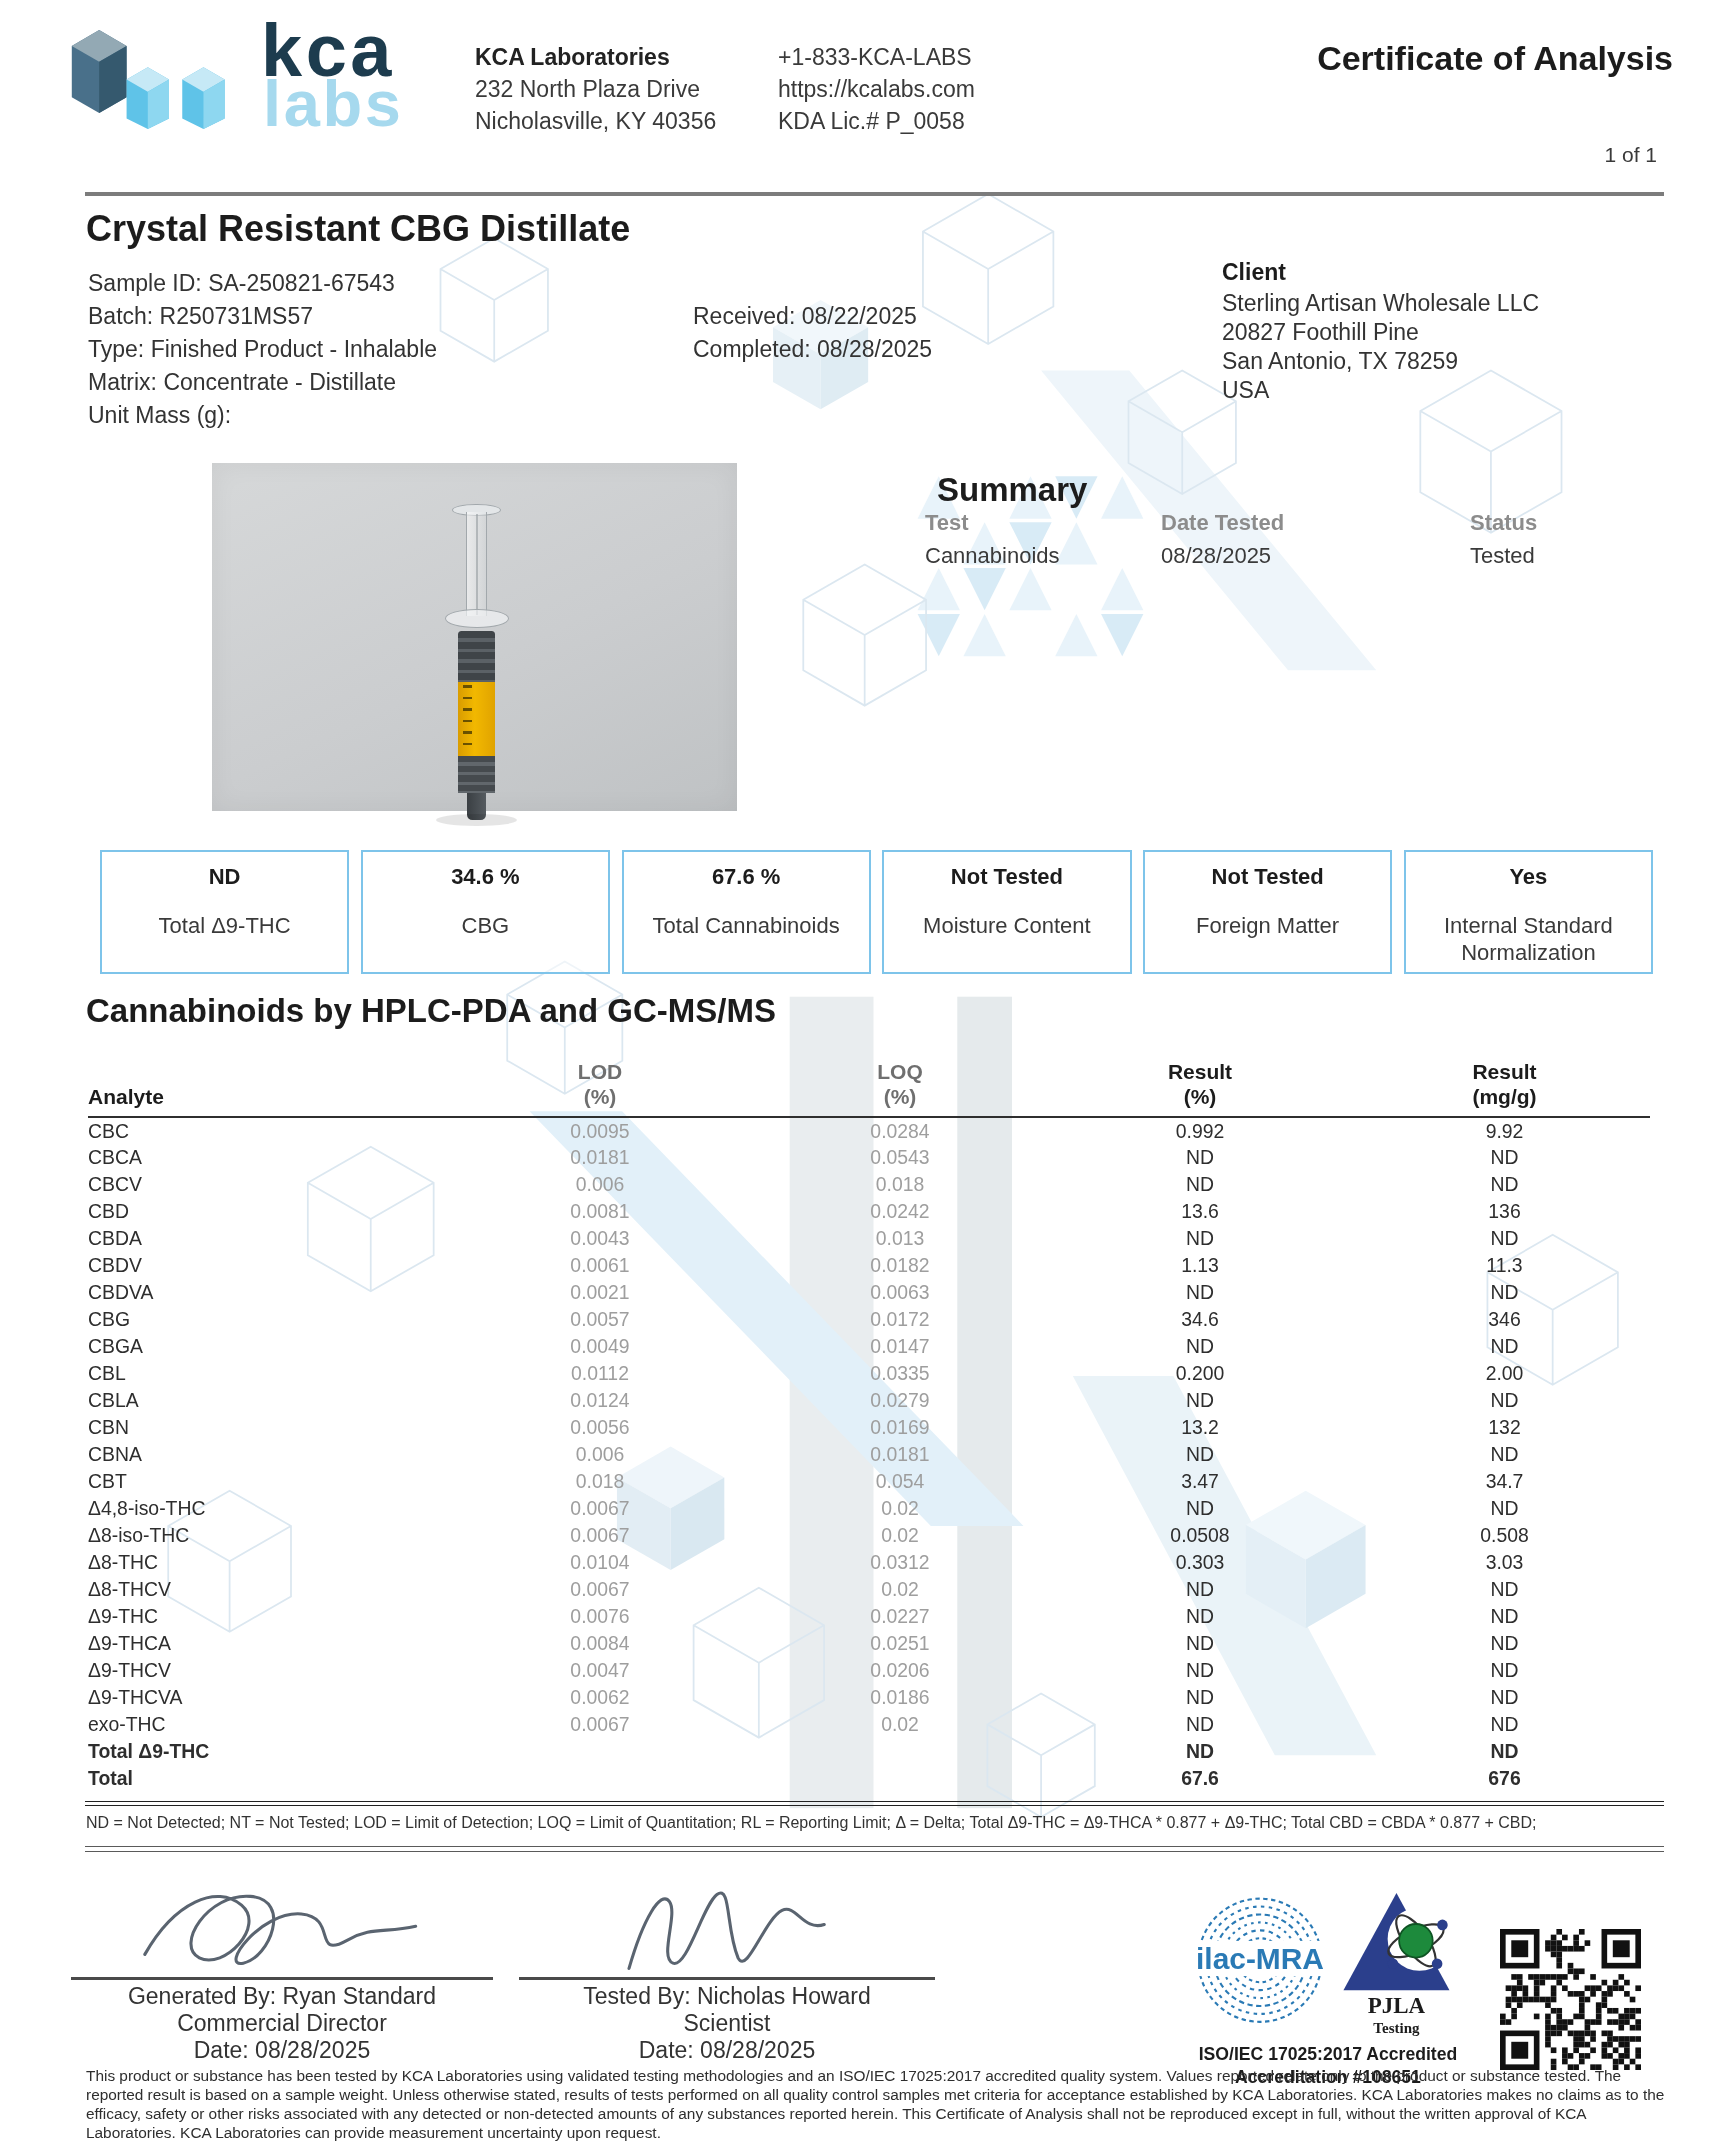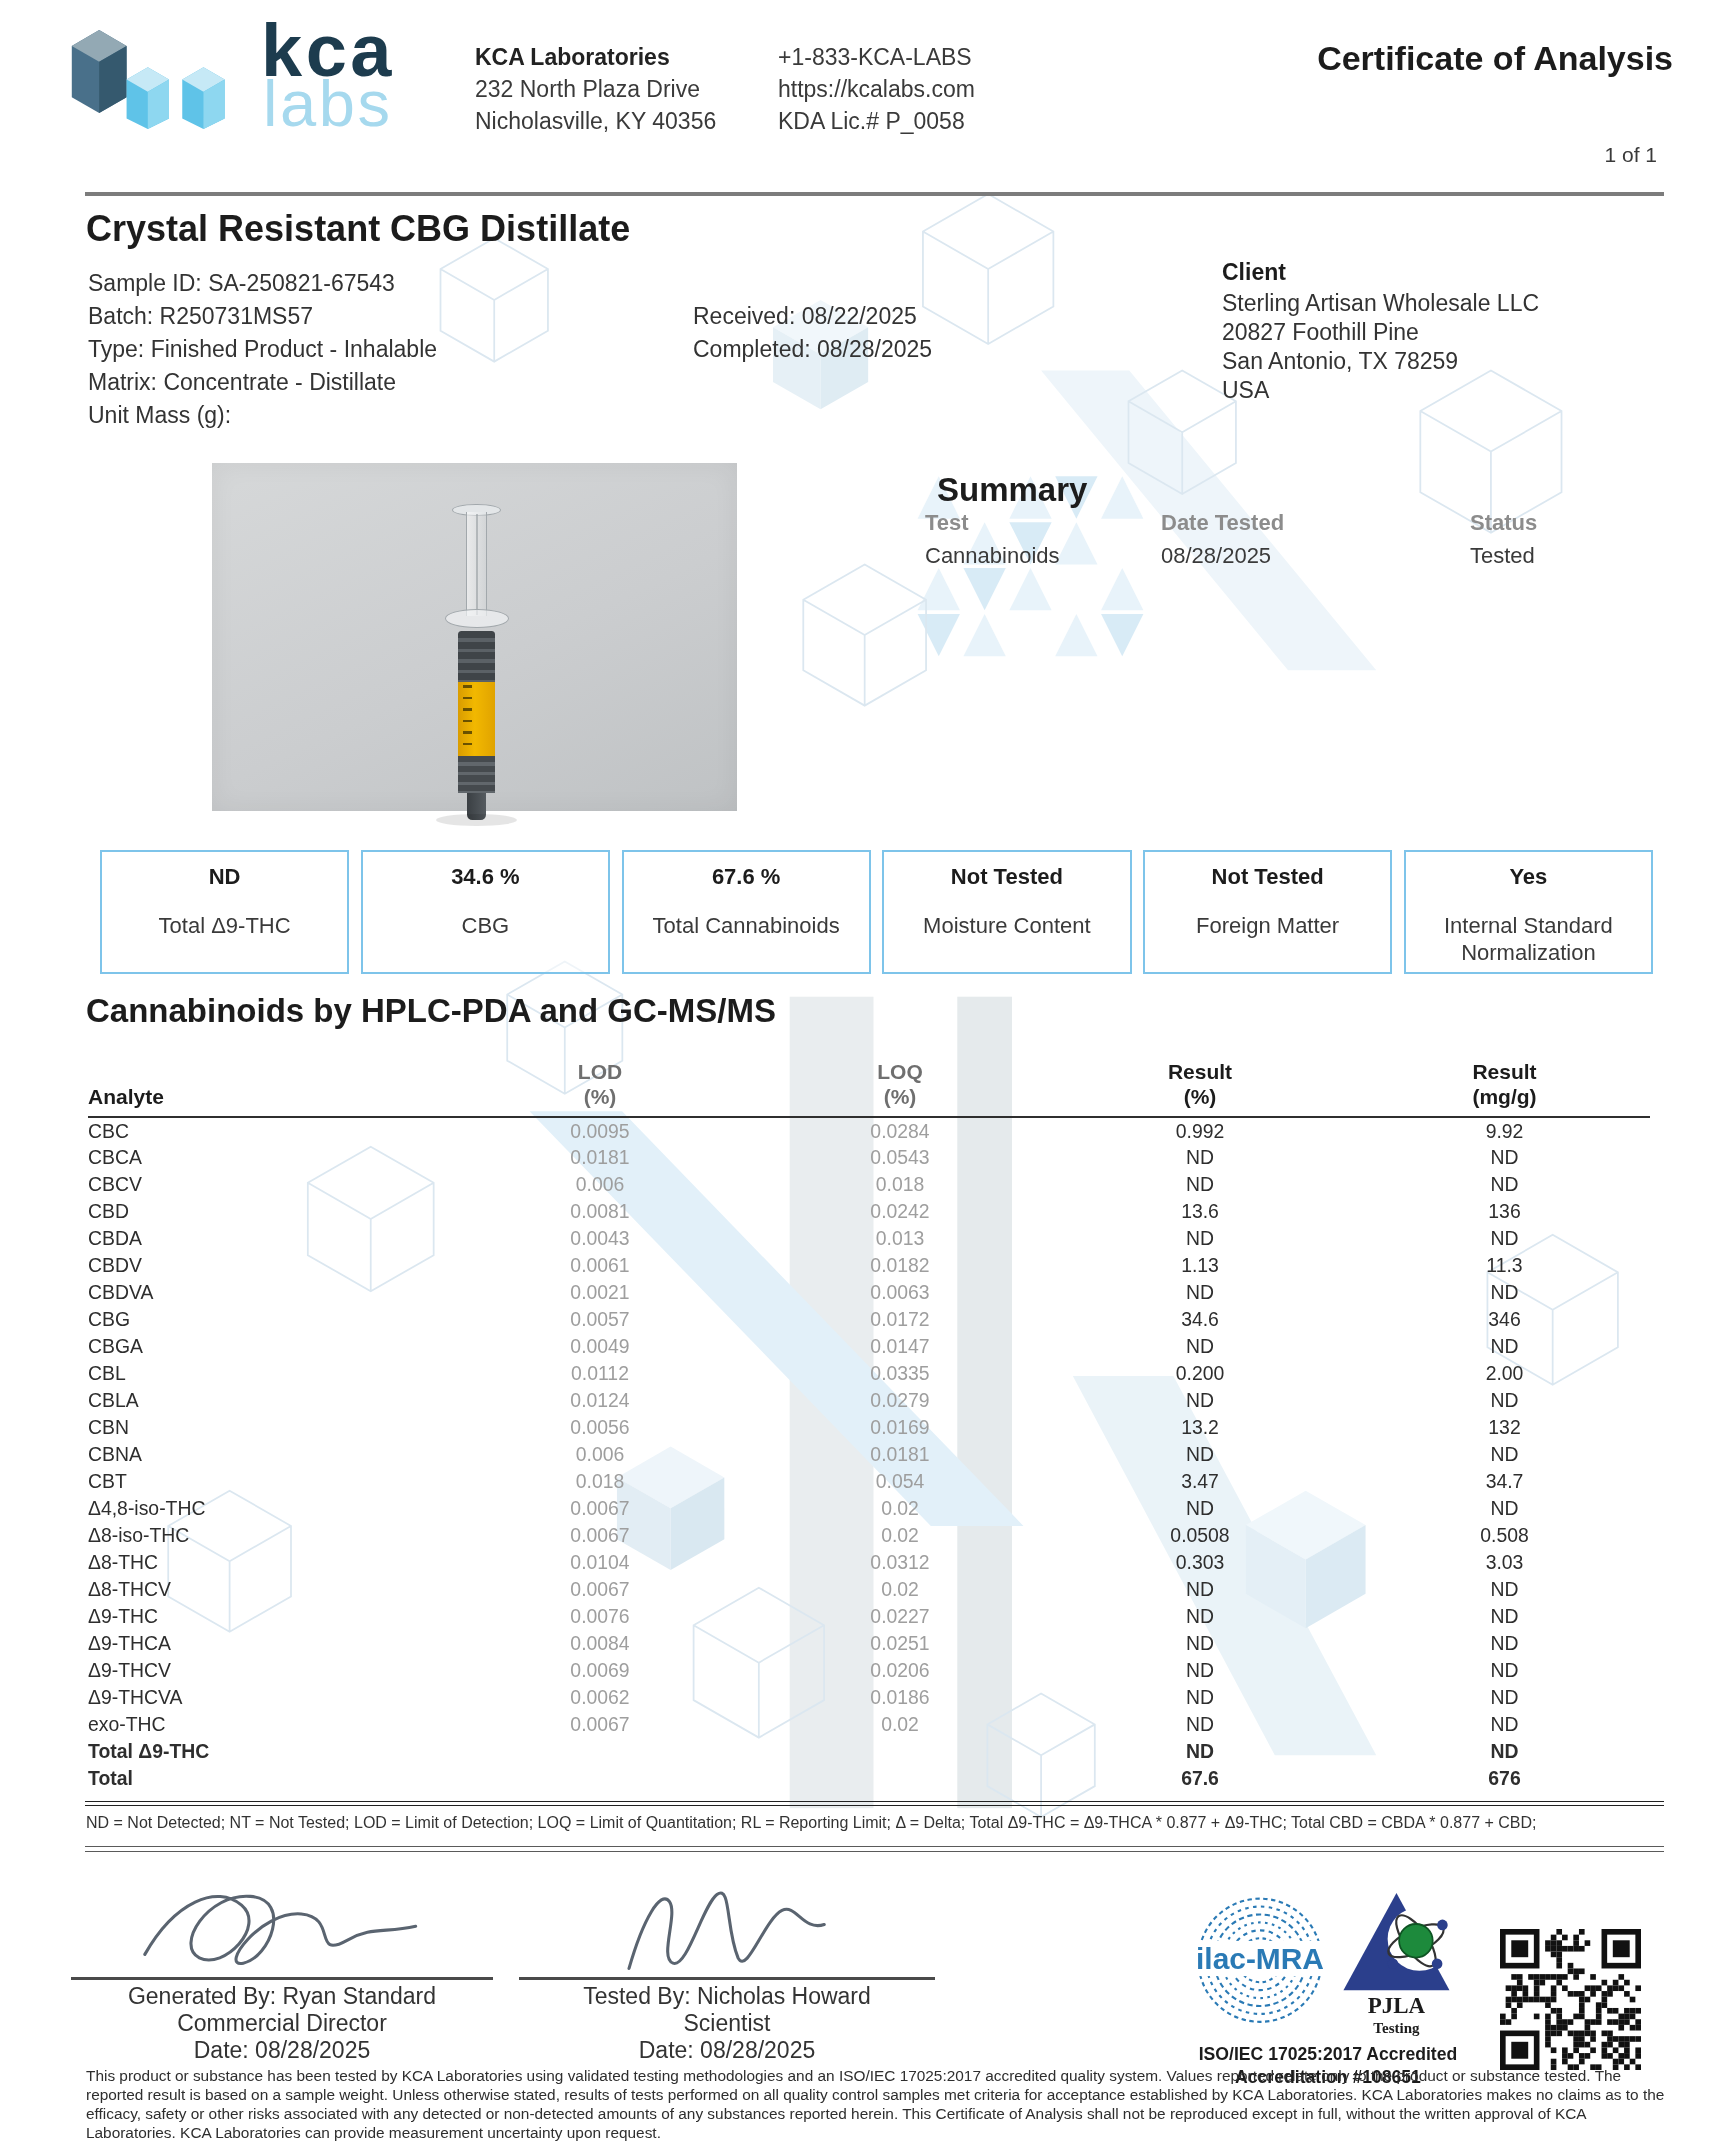--- a/index.html
+++ b/index.html
@@ -8,21 +8,21 @@
   .page *{box-sizing:border-box;}
   .abs{position:absolute;}
   svg{display:block;}
 
   
   #wm{position:absolute;left:0;top:0;z-index:0;}
   .content{position:absolute;left:0;top:0;width:100%;height:100%;z-index:1;}
 
   
   .logo-kca{position:absolute;left:261px;top:23px;font-size:74px;font-weight:bold;color:#1d3c4e;letter-spacing:3.5px;line-height:55px;}
-  .logo-labs{position:absolute;left:263px;top:78px;font-size:65px;font-weight:normal;color:#a6d9ee;letter-spacing:2.6px;line-height:51px;}
+  .logo-labs{position:absolute;left:263px;top:78px;font-size:65px;font-weight:bold;color:#a6d9ee;letter-spacing:2.6px;line-height:51px;}
   .lab-info{position:absolute;left:475px;top:41px;font-size:23px;line-height:32px;color:#3a3a3a;}
   .lab-info .lab-name{font-weight:bold;color:#222;}
   .contact{position:absolute;left:778px;top:41px;font-size:23px;line-height:32px;color:#3a3a3a;}
   .doc-title{position:absolute;right:44px;top:39px;font-size:34px;font-weight:bold;color:#1c1c1c;}
   .page-num{position:absolute;right:60px;top:143px;font-size:21px;color:#3a3a3a;}
   .rule{position:absolute;left:85px;width:1579px;}
   .header-rule{top:192px;height:3.5px;background:#7c7c7c;}
 
   
   .product-title{position:absolute;left:86px;top:208px;margin:0;font-size:36px;font-weight:bold;color:#1c1c1c;}
@@ -442,21 +442,21 @@
           </tr>
           <tr>
             <td class="analyte">Δ9-THCA</td>
             <td class="muted">0.0084</td>
             <td class="muted">0.0251</td>
             <td>ND</td>
             <td>ND</td>
           </tr>
           <tr>
             <td class="analyte">Δ9-THCV</td>
-            <td class="muted">0.0069</td>
+            <td class="muted">0.0047</td>
             <td class="muted">0.0206</td>
             <td>ND</td>
             <td>ND</td>
           </tr>
           <tr>
             <td class="analyte">Δ9-THCVA</td>
             <td class="muted">0.0062</td>
             <td class="muted">0.0186</td>
             <td>ND</td>
             <td>ND</td>

